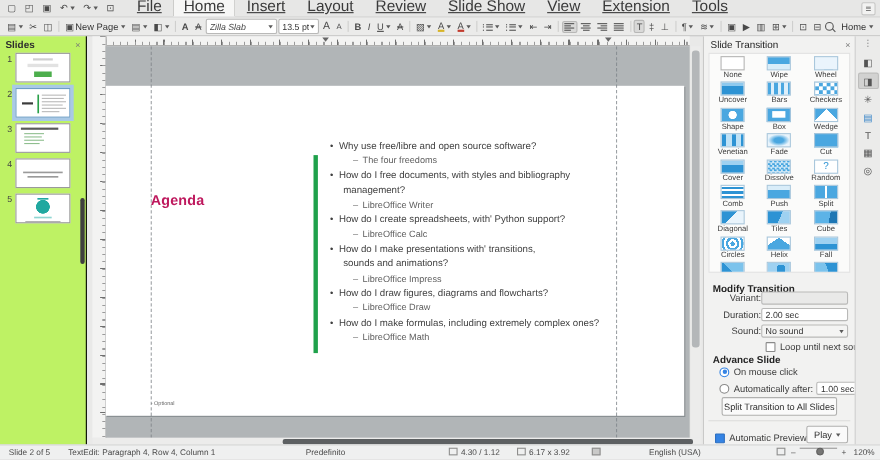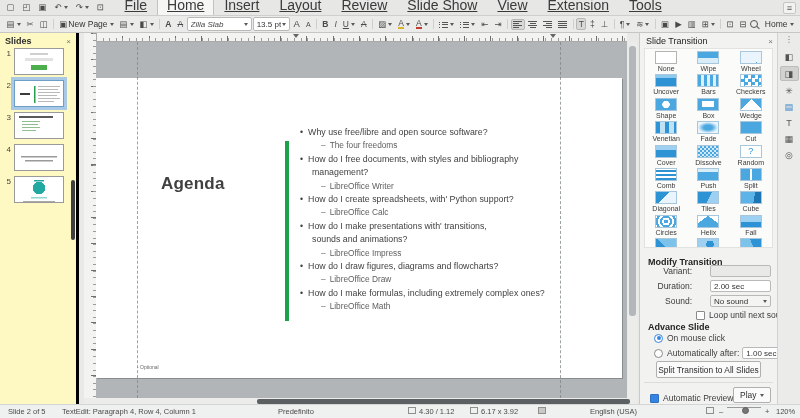--- a/index.html
+++ b/index.html
@@ -32,21 +32,21 @@
   .mag::after{content:"";position:absolute;width:4px;height:1px;background:#555;transform:rotate(45deg);right:-3px;bottom:-1px;}
   .bars{width:9px;height:7px;display:inline-block;background-repeat:no-repeat;}
   .bars-left{background-image:linear-gradient(#555,#555),linear-gradient(#555,#555),linear-gradient(#555,#555),linear-gradient(#555,#555);background-size:9px 1px,6px 1px,9px 1px,6px 1px;background-position:0 0,0 2px,0 4px,0 6px;}
   .bars-center{background-image:linear-gradient(#555,#555),linear-gradient(#555,#555),linear-gradient(#555,#555),linear-gradient(#555,#555);background-size:9px 1px,6px 1px,9px 1px,6px 1px;background-position:0 0,50% 2px,0 4px,50% 6px;}
   .bars-right{background-image:linear-gradient(#555,#555),linear-gradient(#555,#555),linear-gradient(#555,#555),linear-gradient(#555,#555);background-size:9px 1px,6px 1px,9px 1px,6px 1px;background-position:0 0,100% 2px,0 4px,100% 6px;}
   .bars-justify{background-image:linear-gradient(#555,#555),linear-gradient(#555,#555),linear-gradient(#555,#555),linear-gradient(#555,#555);background-size:9px 1px,9px 1px,9px 1px,9px 1px;background-position:0 0,0 2px,0 4px,0 6px;}
   .bars-list,.bars-list2{background-image:linear-gradient(#555,#555),linear-gradient(#555,#555),linear-gradient(#555,#555),linear-gradient(#555,#555),linear-gradient(#555,#555),linear-gradient(#555,#555);background-size:1px 1px,1px 1px,1px 1px,6px 1px,6px 1px,6px 1px;background-position:0 1px,0 3.5px,0 6px,3px 1px,3px 3.5px,3px 6px;}
   
   .main{position:absolute;top:33px;left:0;right:0;bottom:13px;}
   
-  .slidepanel{position:absolute;left:0;top:0;width:79px;height:100%;background:#fef9c3;border-right:3px solid #000000;box-sizing:border-box;}
+  .slidepanel{position:absolute;left:0;top:0;width:79px;height:100%;background:#bef264;border-right:1px solid #000000;box-sizing:border-box;}
   .sphead{display:flex;align-items:center;padding:3px 5px 2px;}
   .sptitle{font-size:9px;font-weight:bold;color:#2e2e2e;flex:1;}
   .spclose{font-size:8px;color:#777;}
   .srow{display:flex;gap:3px;margin:0 0 5px 2px;align-items:flex-start;}
   .snum{width:9px;text-align:right;font-size:8px;color:#444;padding-top:1px;}
   .sthumb{width:50px;height:27px;background:#fff;border:1px solid #9a9a9a;box-sizing:border-box;}
   .srow.sel .sthumb{box-shadow:0 0 0 3px #a9c9e6;border-color:#6d9fc6;}
   .spscroll{position:absolute;right:1px;top:147px;width:4px;height:60px;background:#3f3f3f;border-radius:2px;}
   
   .th-title{background:linear-gradient(#cfcfcf,#cfcfcf) 50% 4px/18px 2px no-repeat,linear-gradient(#e2e2e2,#e2e2e2) 50% 9px/28px 3px no-repeat,linear-gradient(#4cae4c,#4cae4c) 50% 16px/16px 5px no-repeat,#fff;}
@@ -55,21 +55,21 @@
   .th-paragraph{background:linear-gradient(#9a9a9a,#9a9a9a) 50% 11px/36px 1.5px no-repeat,linear-gradient(#9a9a9a,#9a9a9a) 50% 15px/28px 1.5px no-repeat,#fff;}
   .th-finish{background:linear-gradient(#21a8a0,#21a8a0) 50% 3px/10px 1.5px no-repeat,radial-gradient(circle at 50% 44%,#21a8a0 0 6px,transparent 6.5px),linear-gradient(#8fd6d2,#8fd6d2) 50% 20px/16px 1.5px no-repeat,linear-gradient(#aaa,#aaa) 50% 24px/32px 1px no-repeat,#fff;}
   
   .hruler{position:absolute;left:96px;top:0;width:531px;height:8px;background-color:#f3f3f2;background-image:repeating-linear-gradient(90deg,#9b9b9b 0 1px,transparent 1px 6.6px),repeating-linear-gradient(90deg,#6f6f6f 0 1px,transparent 1px 26.3px);background-size:100% 3px,100% 5px;background-position:0 100%,0 100%;background-repeat:no-repeat;border-bottom:1px solid #a9a9a8;}
   .vruler{position:absolute;left:84px;top:0;width:12px;height:365px;background-color:#f3f3f2;background-image:repeating-linear-gradient(180deg,#9b9b9b 0 1px,transparent 1px 6.6px),repeating-linear-gradient(180deg,#6f6f6f 0 1px,transparent 1px 26.3px);background-size:3px 100%,5px 100%;background-position:100% 0,100% 0;background-repeat:no-repeat;border-right:1px solid #a9a9a8;}
   .im{position:absolute;top:1px;width:0;height:0;border-left:3px solid transparent;border-right:3px solid transparent;border-top:4px solid #666;}
   
   .canvas{position:absolute;left:96px;top:9px;width:531px;height:356px;background:#b1b5b7;overflow:hidden;}
   .slide{position:absolute;left:0px;top:36px;width:526px;height:300px;background:#fff;box-shadow:1px 1px 0 #878c8f;}
   .guide{position:absolute;top:0;bottom:0;width:0;border-left:1px dashed #7d8388;opacity:.75;}
-  .slidetitle{position:absolute;left:41px;top:96px;font-size:17px;font-weight:bold;color:#404040;letter-spacing:.2px;padding-left:24px;}
+  .slidetitle{position:absolute;left:41px;top:96px;font-size:13px;font-weight:bold;color:#be185d;letter-spacing:.2px;}
   .greenbar{position:absolute;left:189px;top:63px;width:4px;height:180px;background:#1fa14b;}
   .bullets{position:absolute;left:204px;top:48px;width:290px;}
   .line{line-height:13.4px;}
   .line.b{font-size:8.8px;color:#3f3f3f;padding-left:12px;text-indent:-12px;}
   .line.b::before{content:"•";margin-right:5px;color:#3f3f3f;}
   .line.c{font-size:8.8px;color:#3f3f3f;padding-left:12px;}
   .line.s{font-size:8.3px;color:#606060;padding-left:30px;text-indent:-9px;}
   .line.s::before{content:"–";margin-right:4px;color:#767676;}
   .footnote{position:absolute;left:41px;top:286px;font-size:5px;color:#6b6b6b;}
   
@@ -108,21 +108,21 @@
   .t-tiles{background:linear-gradient(115deg,#2d93d4 55%,#9ed1f1 55%);}
   .t-cube{background:linear-gradient(100deg,#5cb3e7 65%,#1d76b4 65%);}
   .t-circles{background:repeating-radial-gradient(circle at 50% 50%,#4aa7e0 0 2px,#fff 2px 4px);}
   .t-helix{background:conic-gradient(from 125deg at 50% 0%,#4aa7e0 0 110deg,#fff 0);}
   .t-fall{background:linear-gradient(180deg,#9ed1f1 55%,#2d93d4 55%);}
   .t-extra1{background:linear-gradient(45deg,#2d93d4 40%,#7cc3ec 40%);}
   .t-extra2{background:radial-gradient(circle at 60% 50%,#2d93d4 0 4px,#9ed1f1 4px);}
   .t-extra3{background:linear-gradient(250deg,#2d93d4 45%,#7cc3ec 45%);}
   .sheading{position:absolute;left:8px;font-size:9px;font-weight:bold;color:#242424;}
   .frow{position:absolute;left:6px;right:6px;display:flex;align-items:center;}
-  .flab{width:46px;text-align:right;margin-right:18px;font-size:8.5px;color:#3c3c3c;white-space:nowrap;}
+  .flab{width:46px;text-align:right;margin-right:0;font-size:8.5px;color:#3c3c3c;white-space:nowrap;}
   .fld{flex:1;height:12px;background:#fff;border:1px solid #b9b9b8;border-radius:2px;font-size:8px;color:#333;display:flex;align-items:center;padding:0 3px;box-sizing:border-box;}
   .fld.dis{background:#e9e9e8;}
   .fld.drop{background:#f4f4f3;}
   .fld .caret{margin-left:auto;}
   .cb{width:7px;height:7px;border:1px solid #8a8a8a;background:#fff;border-radius:1px;flex:none;}
   .cb.on{background:#3584e4;border-color:#2f70c0;}
   .rad{width:7px;height:7px;border:1px solid #8a8a8a;background:#fff;border-radius:50%;position:relative;flex:none;}
   .rad.on{border-color:#3584e4;}
   .rad.on::after{content:"";position:absolute;left:1.5px;top:1.5px;right:1.5px;bottom:1.5px;background:#3584e4;border-radius:50%;}
   .slbl{font-size:8.5px;color:#3c3c3c;margin-left:4px;white-space:nowrap;}

